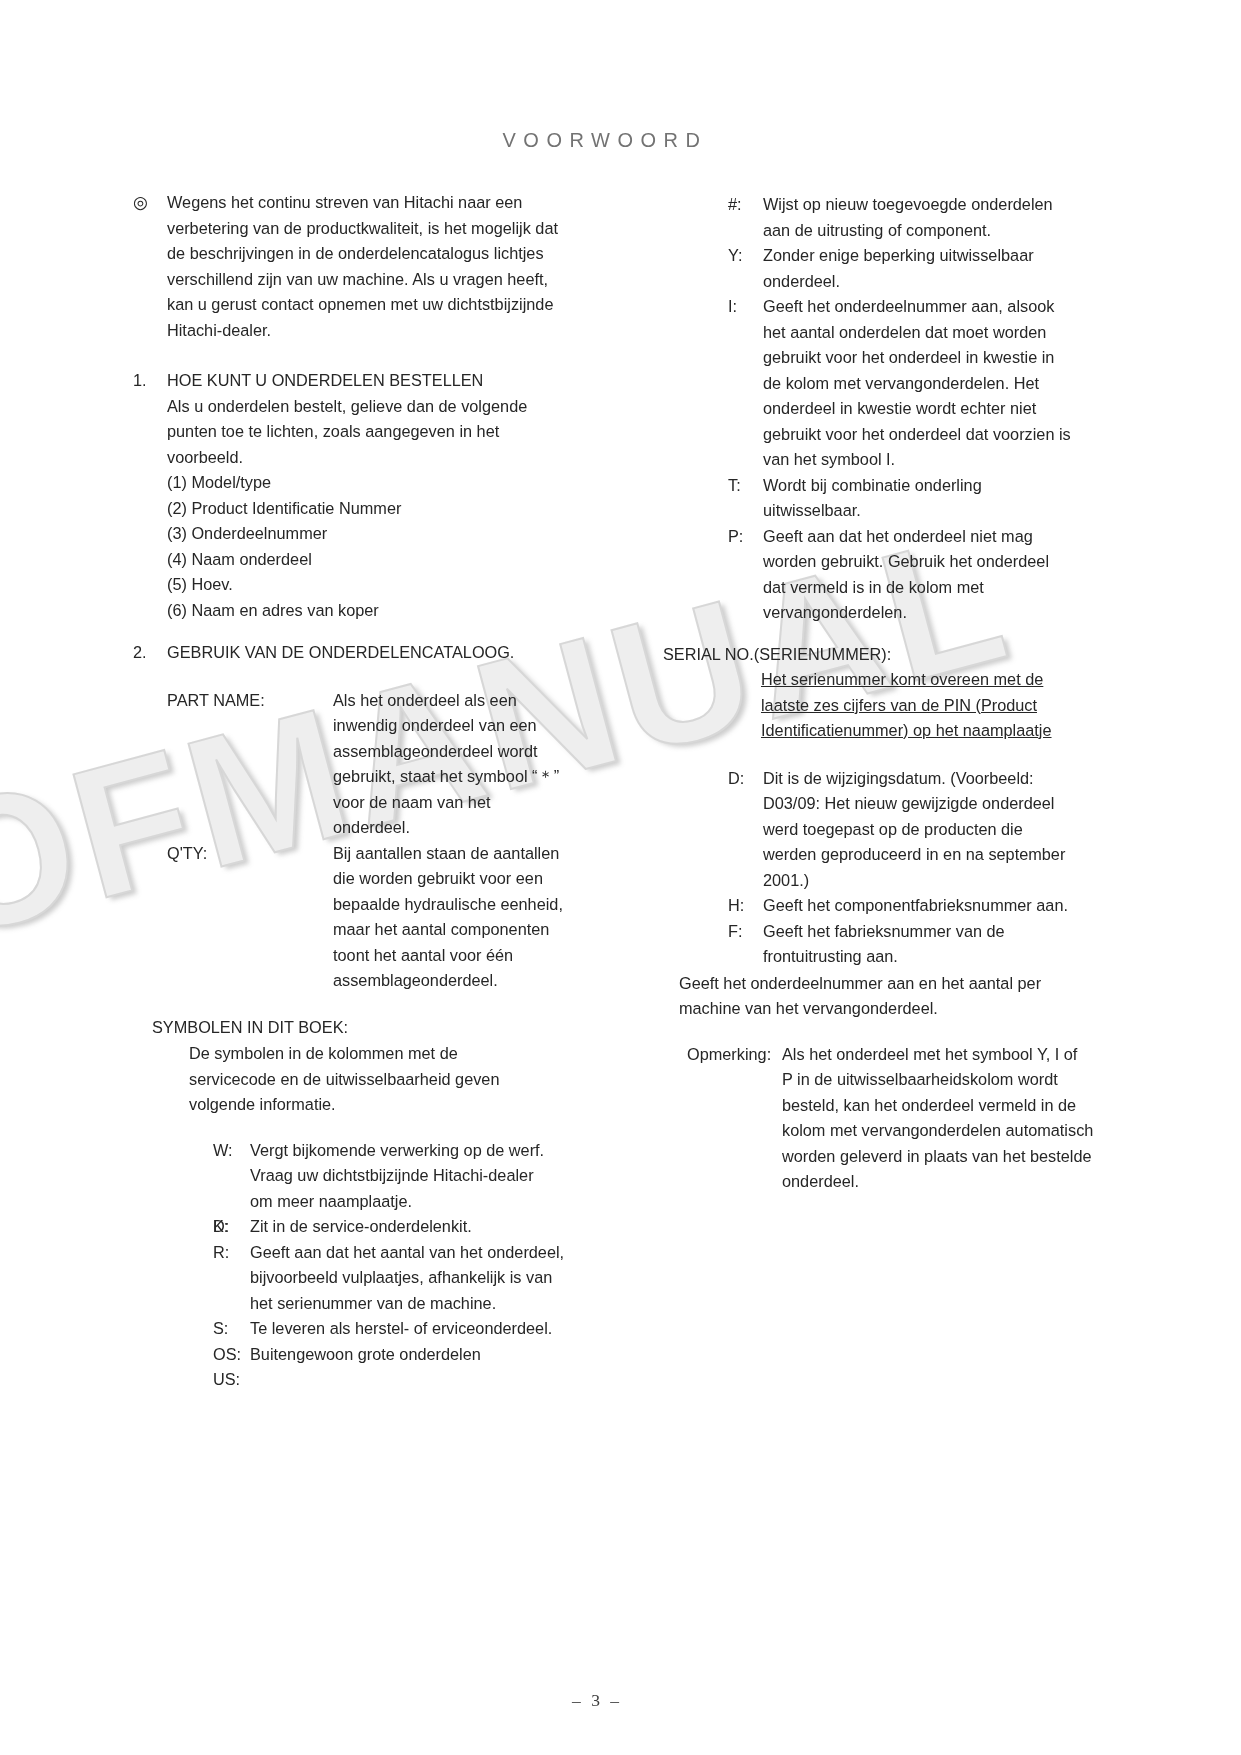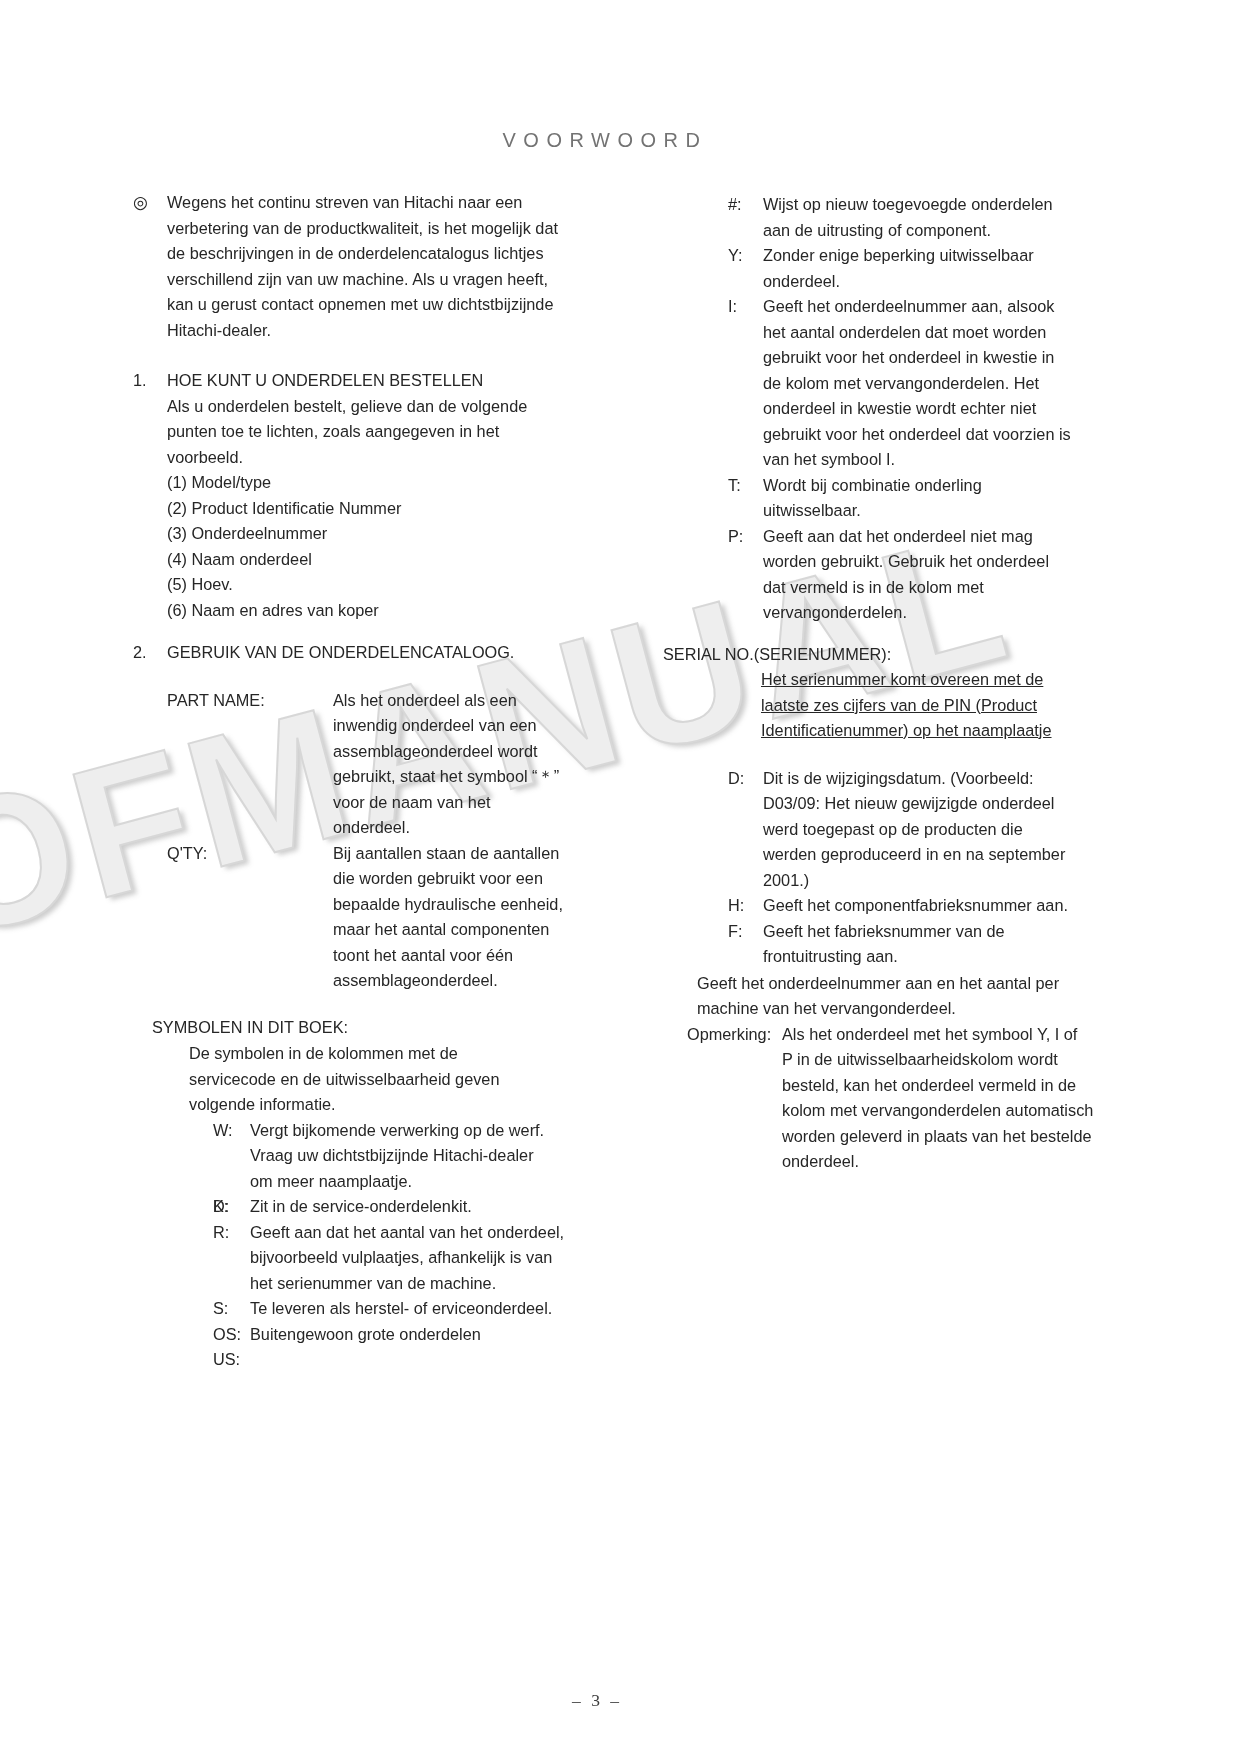--- a/index.html
+++ b/index.html
@@ -54,29 +54,29 @@
   .part-row .mark { left: 34px; }
   .sym-head   { margin-left: 19px; }
   .sym-intro  { margin-left: 56px; }
   .sym-item   { padding-left: 117px; }
   .sym-item .mark { left: 80px; }
 
   
   .code-item  { padding-left: 100px; }
   .code-item .mark { left: 65px; }
   .serial-text { margin-left: 98px; text-decoration: underline; }
-  .repl-text   { margin-left: 34px; }
+  .repl-text   { margin-left: 16px; }
   .note-row    { padding-left: 119px; }
   .note-row .mark { left: 24px; }
 
   
   .mt25 { margin-top: 25px; }
   .mt22 { margin-top: 22px; }
   .mt21 { margin-top: 21px; }
-  .mt20 { }
+  .mt20 { margin-top: 20px; }
   .mt17 { margin-top: 17px; }
   .mt16 { margin-top: 16px; }
   .mt24 { margin-top: 24px; }
   .mt7  { margin-top: 1px; }
   .mt1  { margin-top: 1px; }
 
   .footer {
     position: absolute;
     top: 1688px;
     left: 0;

